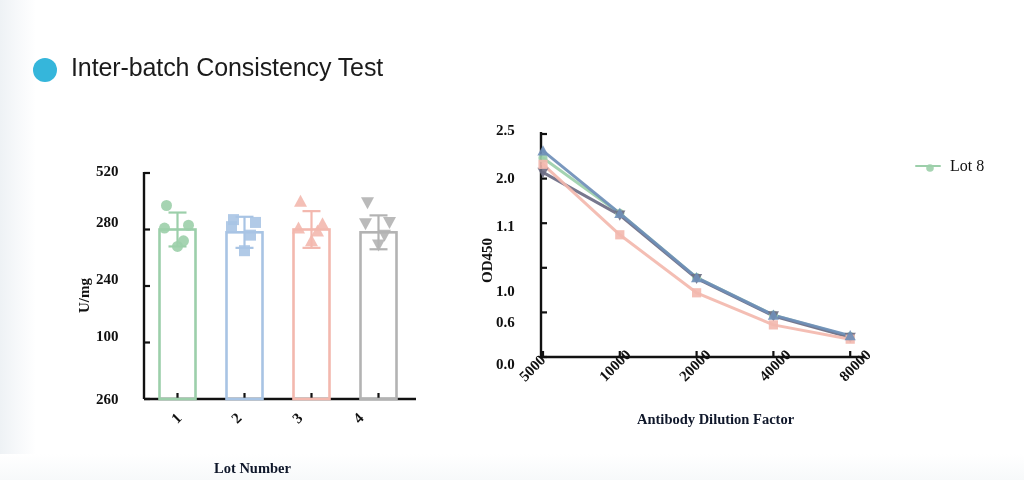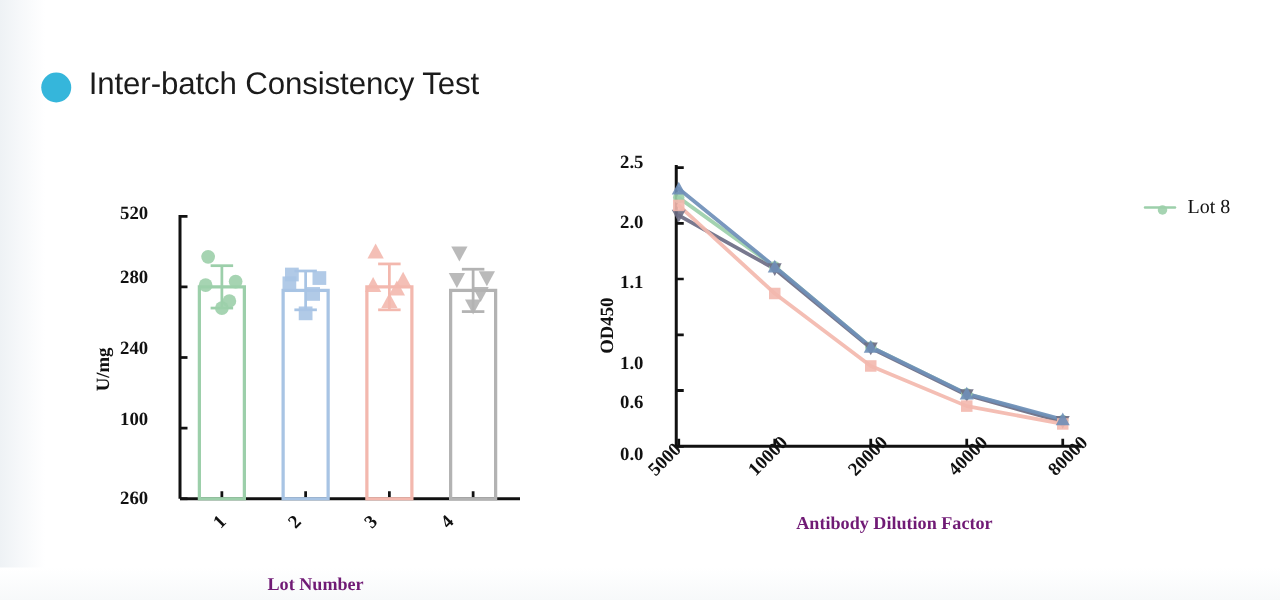--- a/index.html
+++ b/index.html
@@ -39,21 +39,21 @@
     font-family:"Liberation Sans", sans-serif;font-weight:400;
     letter-spacing:-.1px;white-space:pre-line;
   }
   .h-left{left:33px;top:29px;}
   .tick-label{
     position:absolute;font-family:"Liberation Serif", serif;
     font-weight:700;font-size:15px;color:#111;text-align:left;
   }
   .axis-title{
     position:absolute;font-family:"Liberation Serif", serif;
-    font-weight:700;font-size:14.5px;color:#701a75;
+    font-weight:700;font-size:14.5px;color:#0f172a;
   }
   .rot-label{
     position:absolute;font-family:"Liberation Serif", serif;
     font-weight:700;font-size:15px;color:#111;
     transform:rotate(-45deg);transform-origin:left top;white-space:nowrap;
   }
   .ylabel-rot{
     position:absolute;font-family:"Liberation Serif", serif;
     font-weight:700;font-size:15px;color:#111;
     transform:rotate(-90deg);transform-origin:center center;white-space:nowrap;

